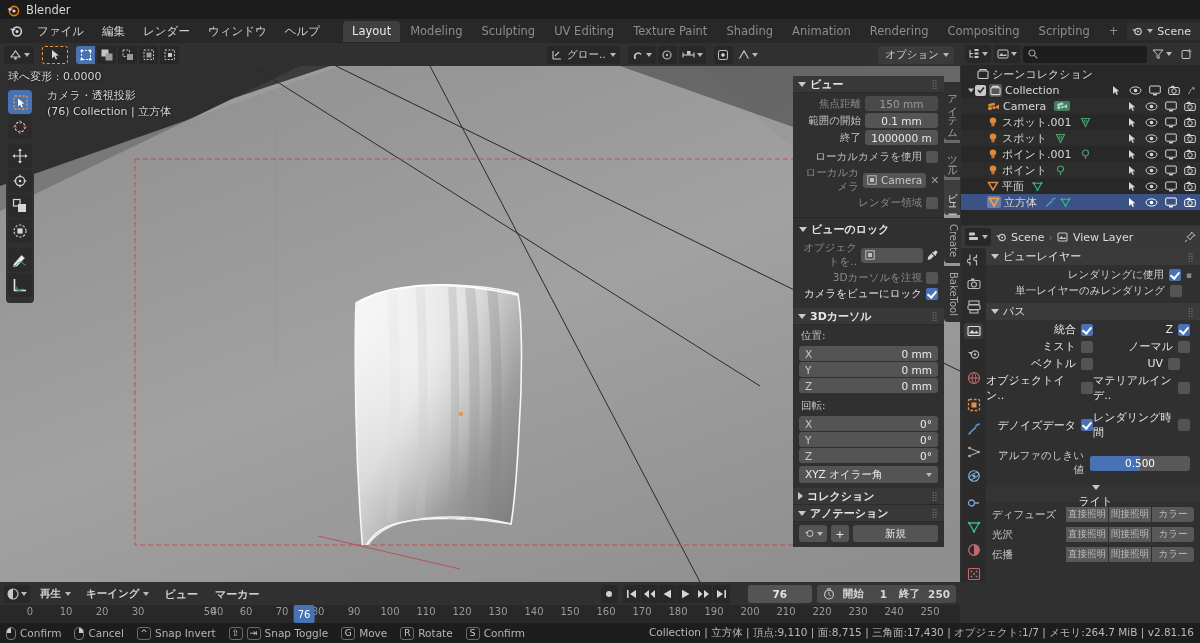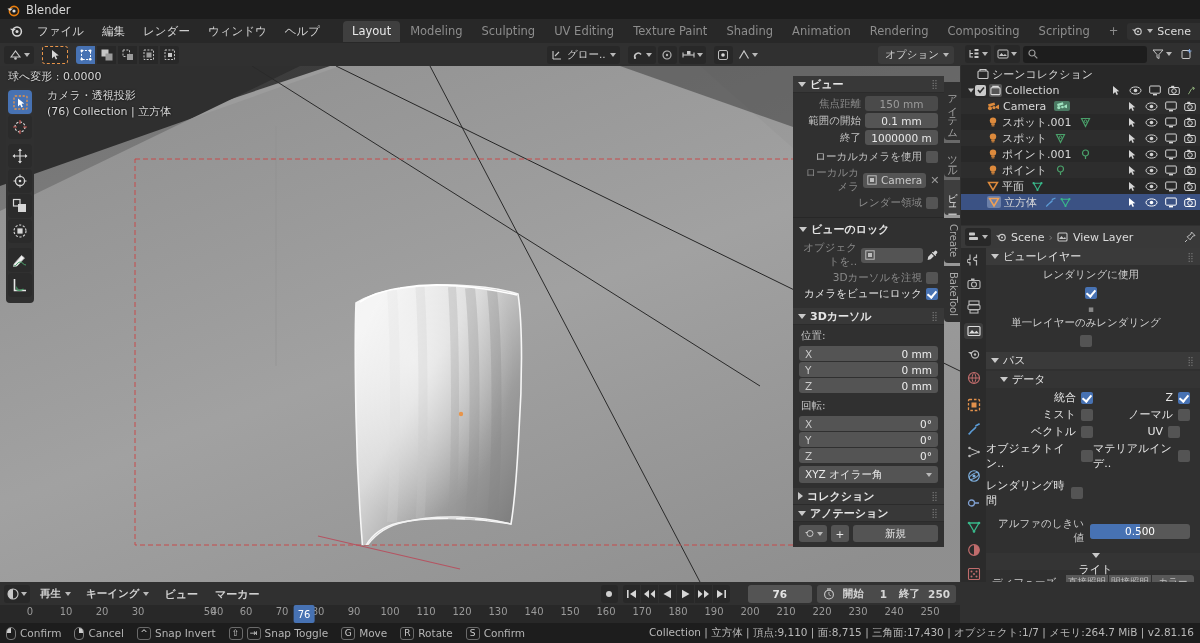--- a/index.html
+++ b/index.html
@@ -93,21 +93,21 @@
   
   .props { position:absolute; left:961px; top:226px; width:239px; height:356px; background:#303030; }
   .props-header { height:22px; background:#393939; display:flex; align-items:center; gap:4px; padding:0 4px; font-size:11px; color:#dcdcdc;}
   .props-nav { position:absolute; left:0; top:22px; width:25px; bottom:0; background:#2b2b2b; display:flex; flex-direction:column; align-items:center; padding-top:4px; gap:7px;}
   .pnav { width:19px; height:19px; display:flex; align-items:center; justify-content:center; border-radius:3px;}
   .pnav.active { background:#3d3d3d; }
   .props-body { position:absolute; left:25px; top:22px; right:0; bottom:0; background:#303030; overflow:hidden; }
   .pphead { height:17px; background:#3a3a3a; display:flex; align-items:center; gap:4px; padding:0 5px; margin-bottom:2px;}
   .pphead .t { font-size:11px; color:#e4e4e4;}
   .pphead .grip { margin-left:auto; color:#6e6e6e; font-size:9px; letter-spacing:1px;}
-  .prow { display:flex; align-items:center; justify-content:flex-end; gap:5px; padding:1px 8px 1px 4px; font-size:10.5px; color:#cfcfcf;flex-direction:column;}
+  .prow { display:flex; align-items:center; justify-content:flex-end; gap:5px; padding:1px 8px 1px 4px; font-size:10.5px; color:#cfcfcf;}
   .half { display:flex; align-items:center; justify-content:flex-end; gap:5px; width:50%; }
   .lightrow { display:flex; align-items:center; gap:0px; padding:1px 6px 1px 6px;}
   .lightrow .lname { font-size:10.5px; color:#cfcfcf; width:74px; }
   .lbtn { flex:1; height:15px; background:#585858; display:flex; align-items:center; justify-content:center; font-size:9.5px; color:#bdbdbd; border-right:1px solid #303030;}
   .lbtn:last-child { border-right:none; border-radius:0 3px 3px 0;}
   .lbtn:first-of-type { border-radius:3px 0 0 3px;}
   .slider { flex:1; height:15px; background:#585858; border-radius:3px; position:relative; overflow:hidden; display:flex; align-items:center; justify-content:center;}
   .slider .fill { position:absolute; left:0; top:0; bottom:0; background:#4772b3; }
   .slider .stxt { position:relative; font-size:10.5px; color:#ffffff; }
 
@@ -1147,24 +1147,20 @@
       <div class="prow" style="padding-right:18px;">
         <span>単一レイヤーのみレンダリング</span>
         <span class="chk"></span>
       </div>
 
       <div class="pphead" style="margin-top:4px;">
         <span class="tri" style="width:0;height:0;border-left:4px solid transparent;border-right:4px solid transparent;border-top:5px solid #c9c9c9;"></span>
         <span class="t">パス</span>
         <span class="grip">⣿</span>
       </div>
-      <div class="pphead" style="background:#343434;padding-left:14px;">
-        <span class="tri" style="width:0;height:0;border-left:4px solid transparent;border-right:4px solid transparent;border-top:5px solid #c9c9c9;"></span>
-        <span class="t">データ</span>
-      </div>
 
       <div style="display:flex;">
         <div class="half">
           <span>統合</span>
           <span class="chk on"></span>
         </div>
         <div class="half" style="padding-right:10px;">
           <span>Z</span>
           <span class="chk on"></span>
         </div>
@@ -1193,20 +1189,24 @@
         <div class="half">
           <span>オブジェクトイン..</span>
           <span class="chk"></span>
         </div>
         <div class="half" style="padding-right:10px;">
           <span>マテリアルインデ..</span>
           <span class="chk"></span>
         </div>
       </div>
       <div style="display:flex;margin-top:7px;">
+        <div class="half">
+          <span>デノイズデータ</span>
+          <span class="chk on"></span>
+        </div>
         <div class="half" style="padding-right:10px;">
           <span>レンダリング時間</span>
           <span class="chk"></span>
         </div>
       </div>
 
       <div class="lightrow" style="margin-top:8px;padding-right:10px;">
         <span class="lname" style="width:98px;text-align:right;padding-right:6px;">アルファのしきい値</span>
         <span class="slider">
           <span class="fill" style="width:50%;"></span>

